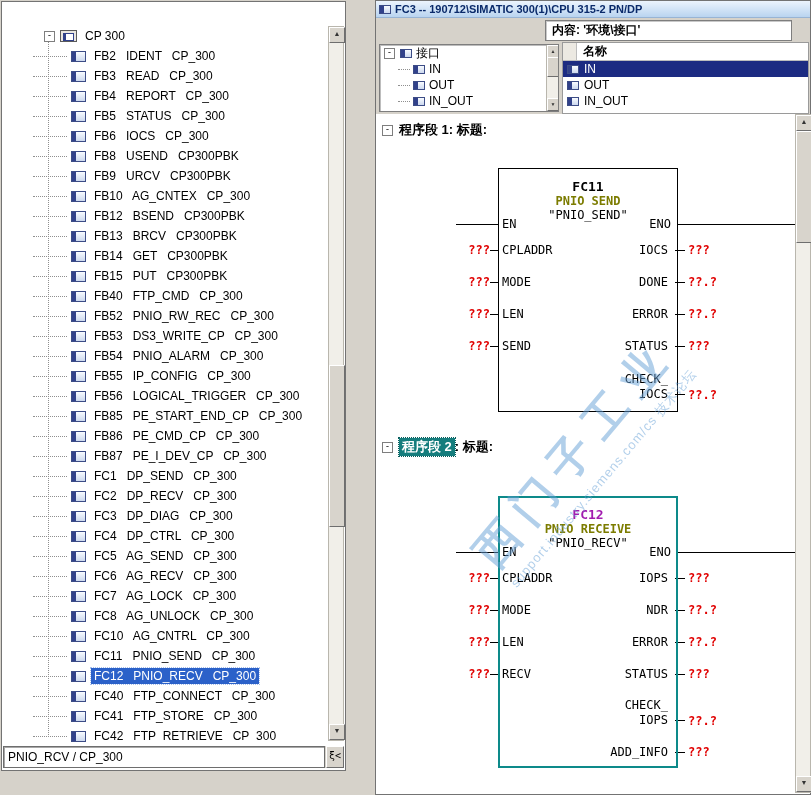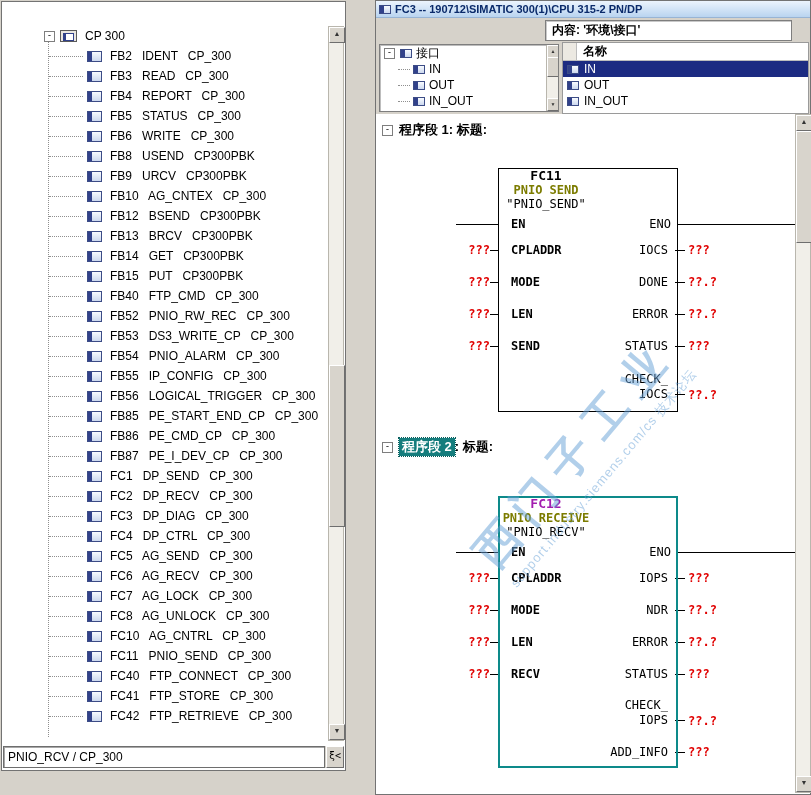--- a/index.html
+++ b/index.html
@@ -5,21 +5,21 @@
   html,body{margin:0;padding:0;background:#d6d2ca;}
   #app{position:relative;width:811px;height:795px;background:#d6d2ca;
        font-family:"Liberation Sans","DejaVu Sans",sans-serif;font-size:12px;color:#000;overflow:hidden;}
   .mono{font-family:"DejaVu Sans Mono","Liberation Mono",monospace;}
 
   
   #left-panel{position:absolute;left:1px;top:1px;width:345px;height:770px;background:#fff;border:1px solid #737373;box-sizing:border-box;}
   #tree{position:absolute;left:0;top:24px;right:18px;bottom:28px;overflow:hidden;}
   .vline{position:absolute;left:46px;top:14px;height:697px;border-left:1px dotted #8f8f8f;}
   .tree-root-row{display:flex;align-items:center;height:20px;padding-left:42px;position:relative;z-index:1;}
-  .tree-row{display:flex;align-items:center;height:20px;padding-left:47px;position:relative;z-index:1;}
+  .tree-row{display:flex;align-items:center;height:20px;padding-left:31px;position:relative;z-index:1;}
   .stub{flex:0 0 34px;height:0;border-top:1px dotted #8f8f8f;margin-right:4px;}
   .expander{flex:0 0 9px;width:9px;height:9px;border:1px solid #7e7e7e;background:#fff;
             font:9px/7px "DejaVu Sans Mono",monospace;text-align:center;color:#000;margin-right:5px;box-sizing:content-box;}
   .blk-icon{position:relative;width:15px;height:11px;flex:0 0 15px;margin-right:5px;
             background:linear-gradient(180deg,#f8fbff,#ccd8ee);border:1px solid #3c4c86;box-sizing:border-box;}
   .blk-icon::before{content:"";position:absolute;left:0;top:0;width:4px;height:100%;background:#31418a;}
   .blk-icon.tiny{width:12px;height:9px;flex:0 0 12px;margin-right:4px;}
   .lib-icon{position:relative;width:17px;height:12px;flex:0 0 17px;margin-right:5px;
             background:#e9e6df;border:1px solid #5a5a5a;box-sizing:border-box;}
   .lib-icon::before{content:"";position:absolute;left:2px;top:2px;width:9px;height:6px;background:#fff;border:1px solid #31418a;}
@@ -69,30 +69,30 @@
   .t-row .blk-icon{margin:0 5px 0 2px;}
   .t-row.selected{background:#1c2b82;color:#fff;}
 
   .net-header{position:absolute;left:6px;height:16px;display:flex;align-items:center;font-weight:bold;font-size:13px;white-space:pre;}
   .net-header .expander{margin-right:6px;}
   .net-num.sel{background:#157d7d;color:#fff;padding:0 3px;outline:1px dotted #0b5c5c;}
 
   .block-wrap{position:absolute;left:80px;width:340px;font-family:"DejaVu Sans Mono","Liberation Mono",monospace;font-size:12px;}
   .block-frame{position:absolute;left:42px;top:0;bottom:0;width:180px;border:1px solid #000;box-sizing:border-box;pointer-events:none;}
   .block-wrap.sel .block-frame{border:2px solid #0d8a8a;}
-  .block-head{width:180px;box-sizing:border-box;height:46px;padding-top:1px;text-align:center;line-height:14px;}
+  .block-head{margin-left:42px;width:180px;box-sizing:border-box;height:46px;padding-top:12px;text-align:center;line-height:14px;}
   .b-name{font-weight:bold;font-size:13px;}
   .block-wrap.sel .b-name{color:#a21caf;}
   .b-type{color:#7c7c00;font-weight:bold;}
   .pin-row{display:flex;align-items:center;}
   .row-en{height:20px;} .row{height:32px;} .row-tall{height:50px;}
   .block-wrap.sel .row-tall{height:46px;}
   .lv{flex:0 0 34px;text-align:right;color:#e00000;font-weight:bold;white-space:pre;}
   .lstub{flex:0 0 8px;height:1px;background:#000;}
-  .lpin{padding-left:13px;white-space:pre;font-weight:bold;}
+  .lpin{padding-left:4px;white-space:pre;}
   .mid{flex:1;}
   .rpin{text-align:right;padding-right:7px;white-space:pre-line;line-height:15px;}
   .rstub{flex:0 0 10px;height:1px;background:#000;}
   .rv{flex:0 0 108px;color:#e00000;font-weight:bold;padding-left:3px;white-space:pre;} .row-en .lstub{flex:0 0 42px;} .row-en .rstub{flex:0 0 118px;}
   .no-l .lstub{visibility:hidden;}
   .row-tall .rstub{align-self:flex-end;margin-bottom:17px;}
   .row-tall .rv{align-self:flex-end;margin-bottom:10px;}
   .block-wrap.sel .row-tall .rstub{margin-bottom:15px;}
   .block-wrap.sel .row-tall .rv{margin-bottom:8px;}
 
@@ -135,21 +135,21 @@
     <span class="tree-label">FB4   REPORT   CP_300</span>
   </div>
           <div class="tree-row">
     <span class="stub"></span>
     <span class="blk-icon"></span>
     <span class="tree-label">FB5   STATUS   CP_300</span>
   </div>
           <div class="tree-row">
     <span class="stub"></span>
     <span class="blk-icon"></span>
-    <span class="tree-label">FB6   WRITE   CP_300</span>
+    <span class="tree-label">FB6   IOCS   CP_300</span>
   </div>
           <div class="tree-row">
     <span class="stub"></span>
     <span class="blk-icon"></span>
     <span class="tree-label">FB8   USEND   CP300PBK</span>
   </div>
           <div class="tree-row">
     <span class="stub"></span>
     <span class="blk-icon"></span>
     <span class="tree-label">FB9   URCV   CP300PBK</span>
@@ -266,20 +266,25 @@
   </div>
           <div class="tree-row">
     <span class="stub"></span>
     <span class="blk-icon"></span>
     <span class="tree-label">FC10   AG_CNTRL   CP_300</span>
   </div>
           <div class="tree-row">
     <span class="stub"></span>
     <span class="blk-icon"></span>
     <span class="tree-label">FC11   PNIO_SEND   CP_300</span>
+  </div>
+          <div class="tree-row selected">
+    <span class="stub"></span>
+    <span class="blk-icon"></span>
+    <span class="tree-label">FC12   PNIO_RECV   CP_300</span>
   </div>
           <div class="tree-row">
     <span class="stub"></span>
     <span class="blk-icon"></span>
     <span class="tree-label">FC40   FTP_CONNECT   CP_300</span>
   </div>
           <div class="tree-row">
     <span class="stub"></span>
     <span class="blk-icon"></span>
     <span class="tree-label">FC41   FTP_STORE   CP_300</span>

